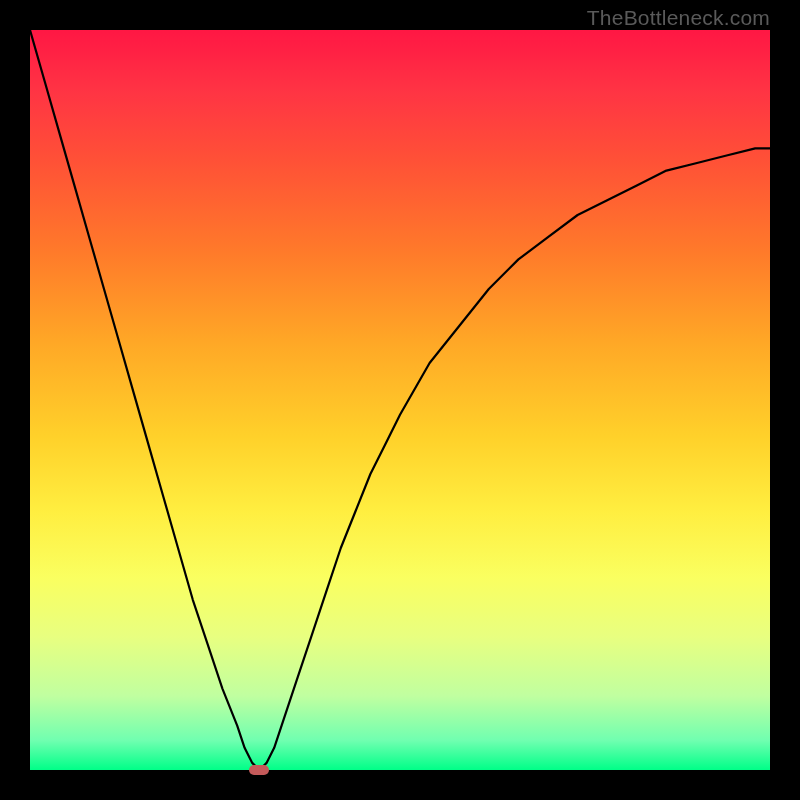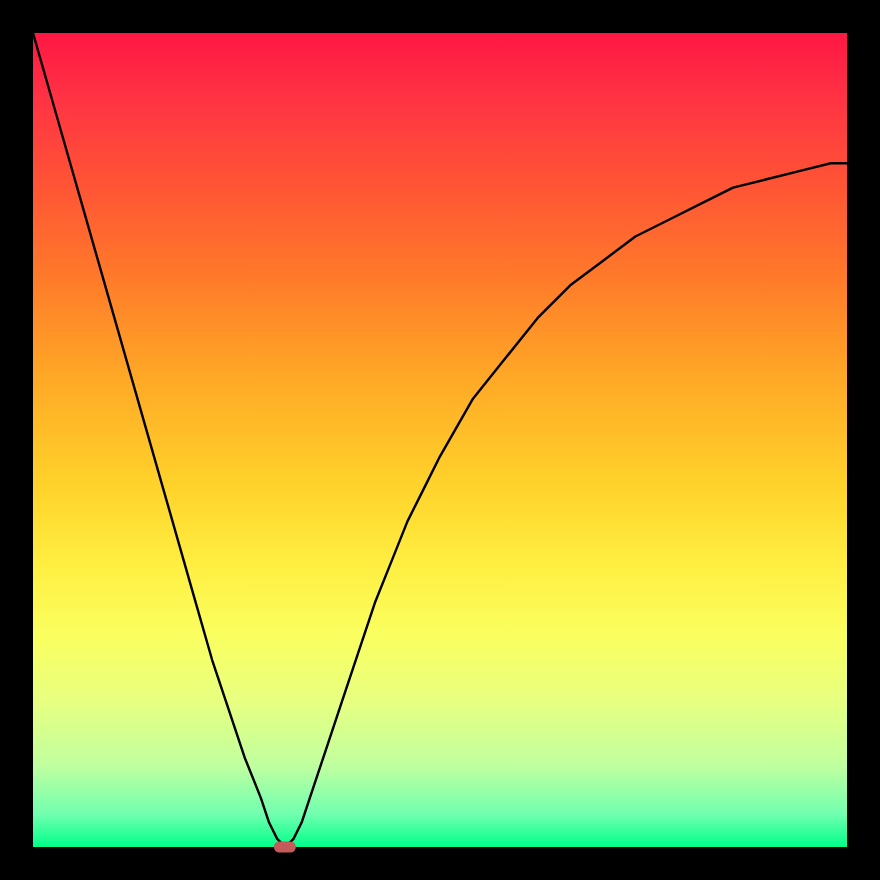--- a/index.html
+++ b/index.html
@@ -61,19 +61,20 @@
     height: 10px;
     background: #c45a5a;
     border-radius: 5px;
     transform: translate(-50%, -50%);
   }
 </style>
 </head>
 <body>
 
 <div class="chart-container">
+  <div class="watermark">TheBottleneck.com</div>
   <div class="plot-area">
     <svg class="curve" viewBox="0 0 740 740" preserveAspectRatio="none">
       <path id="curve-path" fill="none" stroke="#000" stroke-width="2.2" stroke-linecap="round" stroke-linejoin="round" d="M0.00 0.00 L14.80 51.80 L29.60 103.60 L44.40 155.40 L59.20 207.20 L74.00 259.00 L88.80 310.80 L103.60 362.60 L118.40 414.40 L133.20 466.20 L148.00 518.00 L162.80 569.80 L177.60 614.20 L192.40 658.60 L207.20 695.60 L214.60 717.80 L222.00 732.60 L229.40 740.00 L236.80 732.60 L244.20 717.80 L251.60 695.60 L266.40 651.20 L281.20 606.80 L296.00 562.40 L310.80 518.00 L325.60 481.00 L340.40 444.00 L355.20 414.40 L370.00 384.80 L399.60 333.00 L429.20 296.00 L458.80 259.00 L488.40 229.40 L518.00 207.20 L547.60 185.00 L577.20 170.20 L606.80 155.40 L636.40 140.60 L666.00 133.20 L695.60 125.80 L725.20 118.40 L740.00 118.40"></path>
     </svg>
     <div id="marker" class="marker" style="left: 229.4px; top: 740px; background: rgb(196, 90, 90);"></div>
   </div>
 </div>
 
 </body></html>

